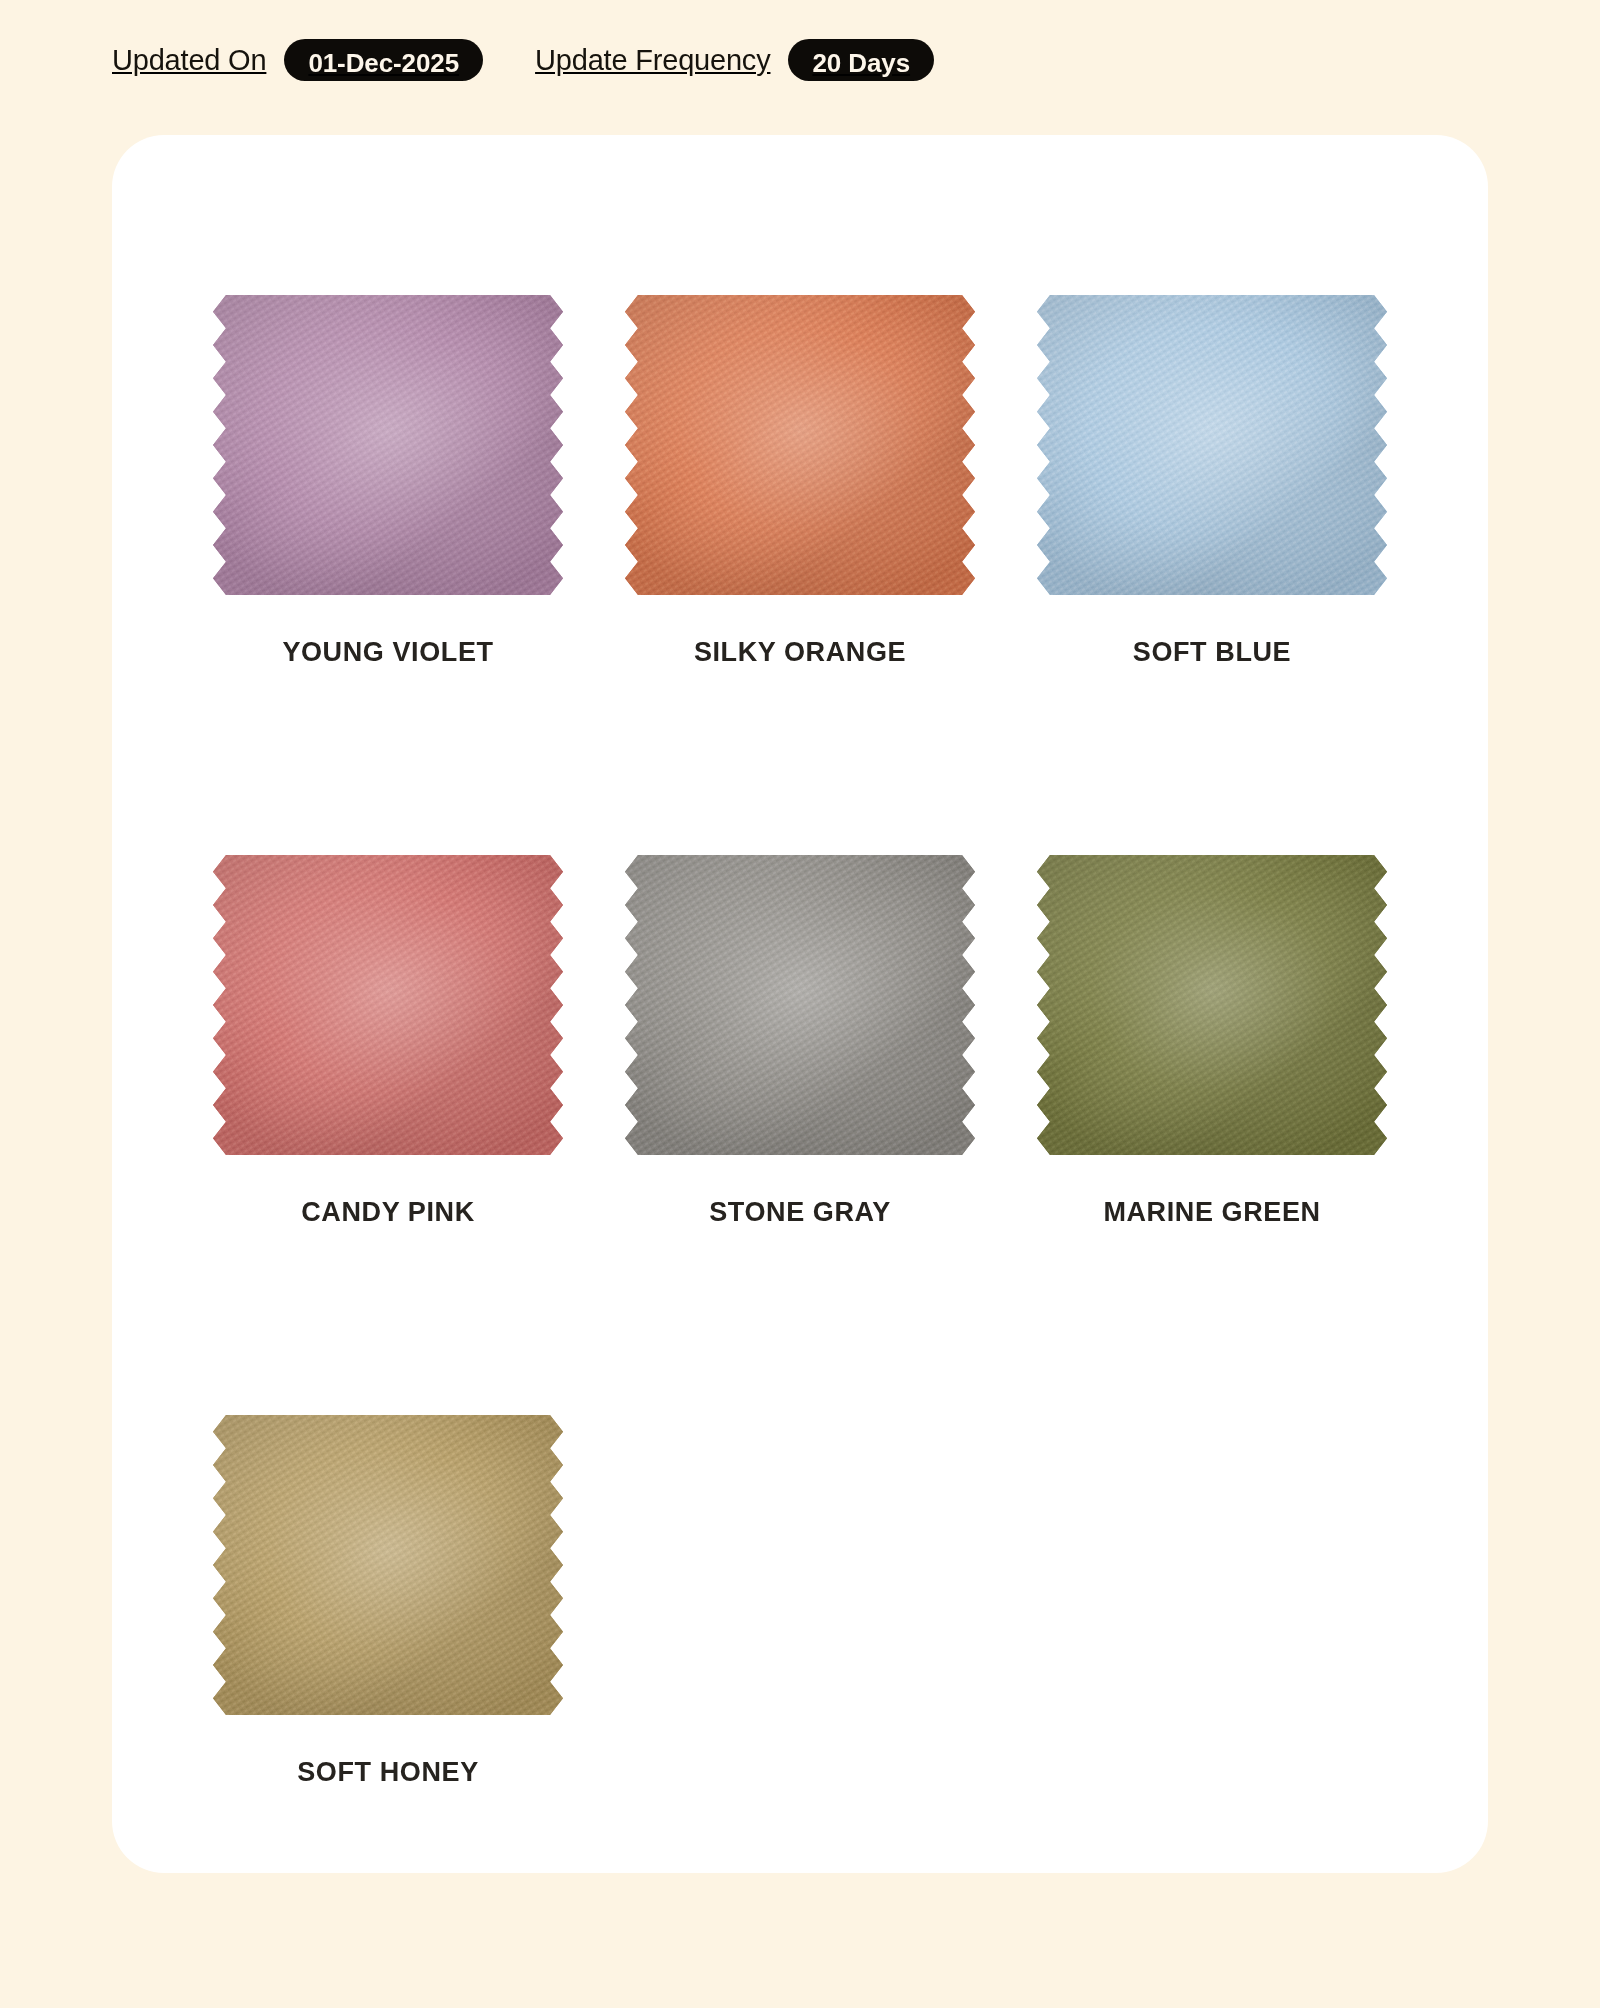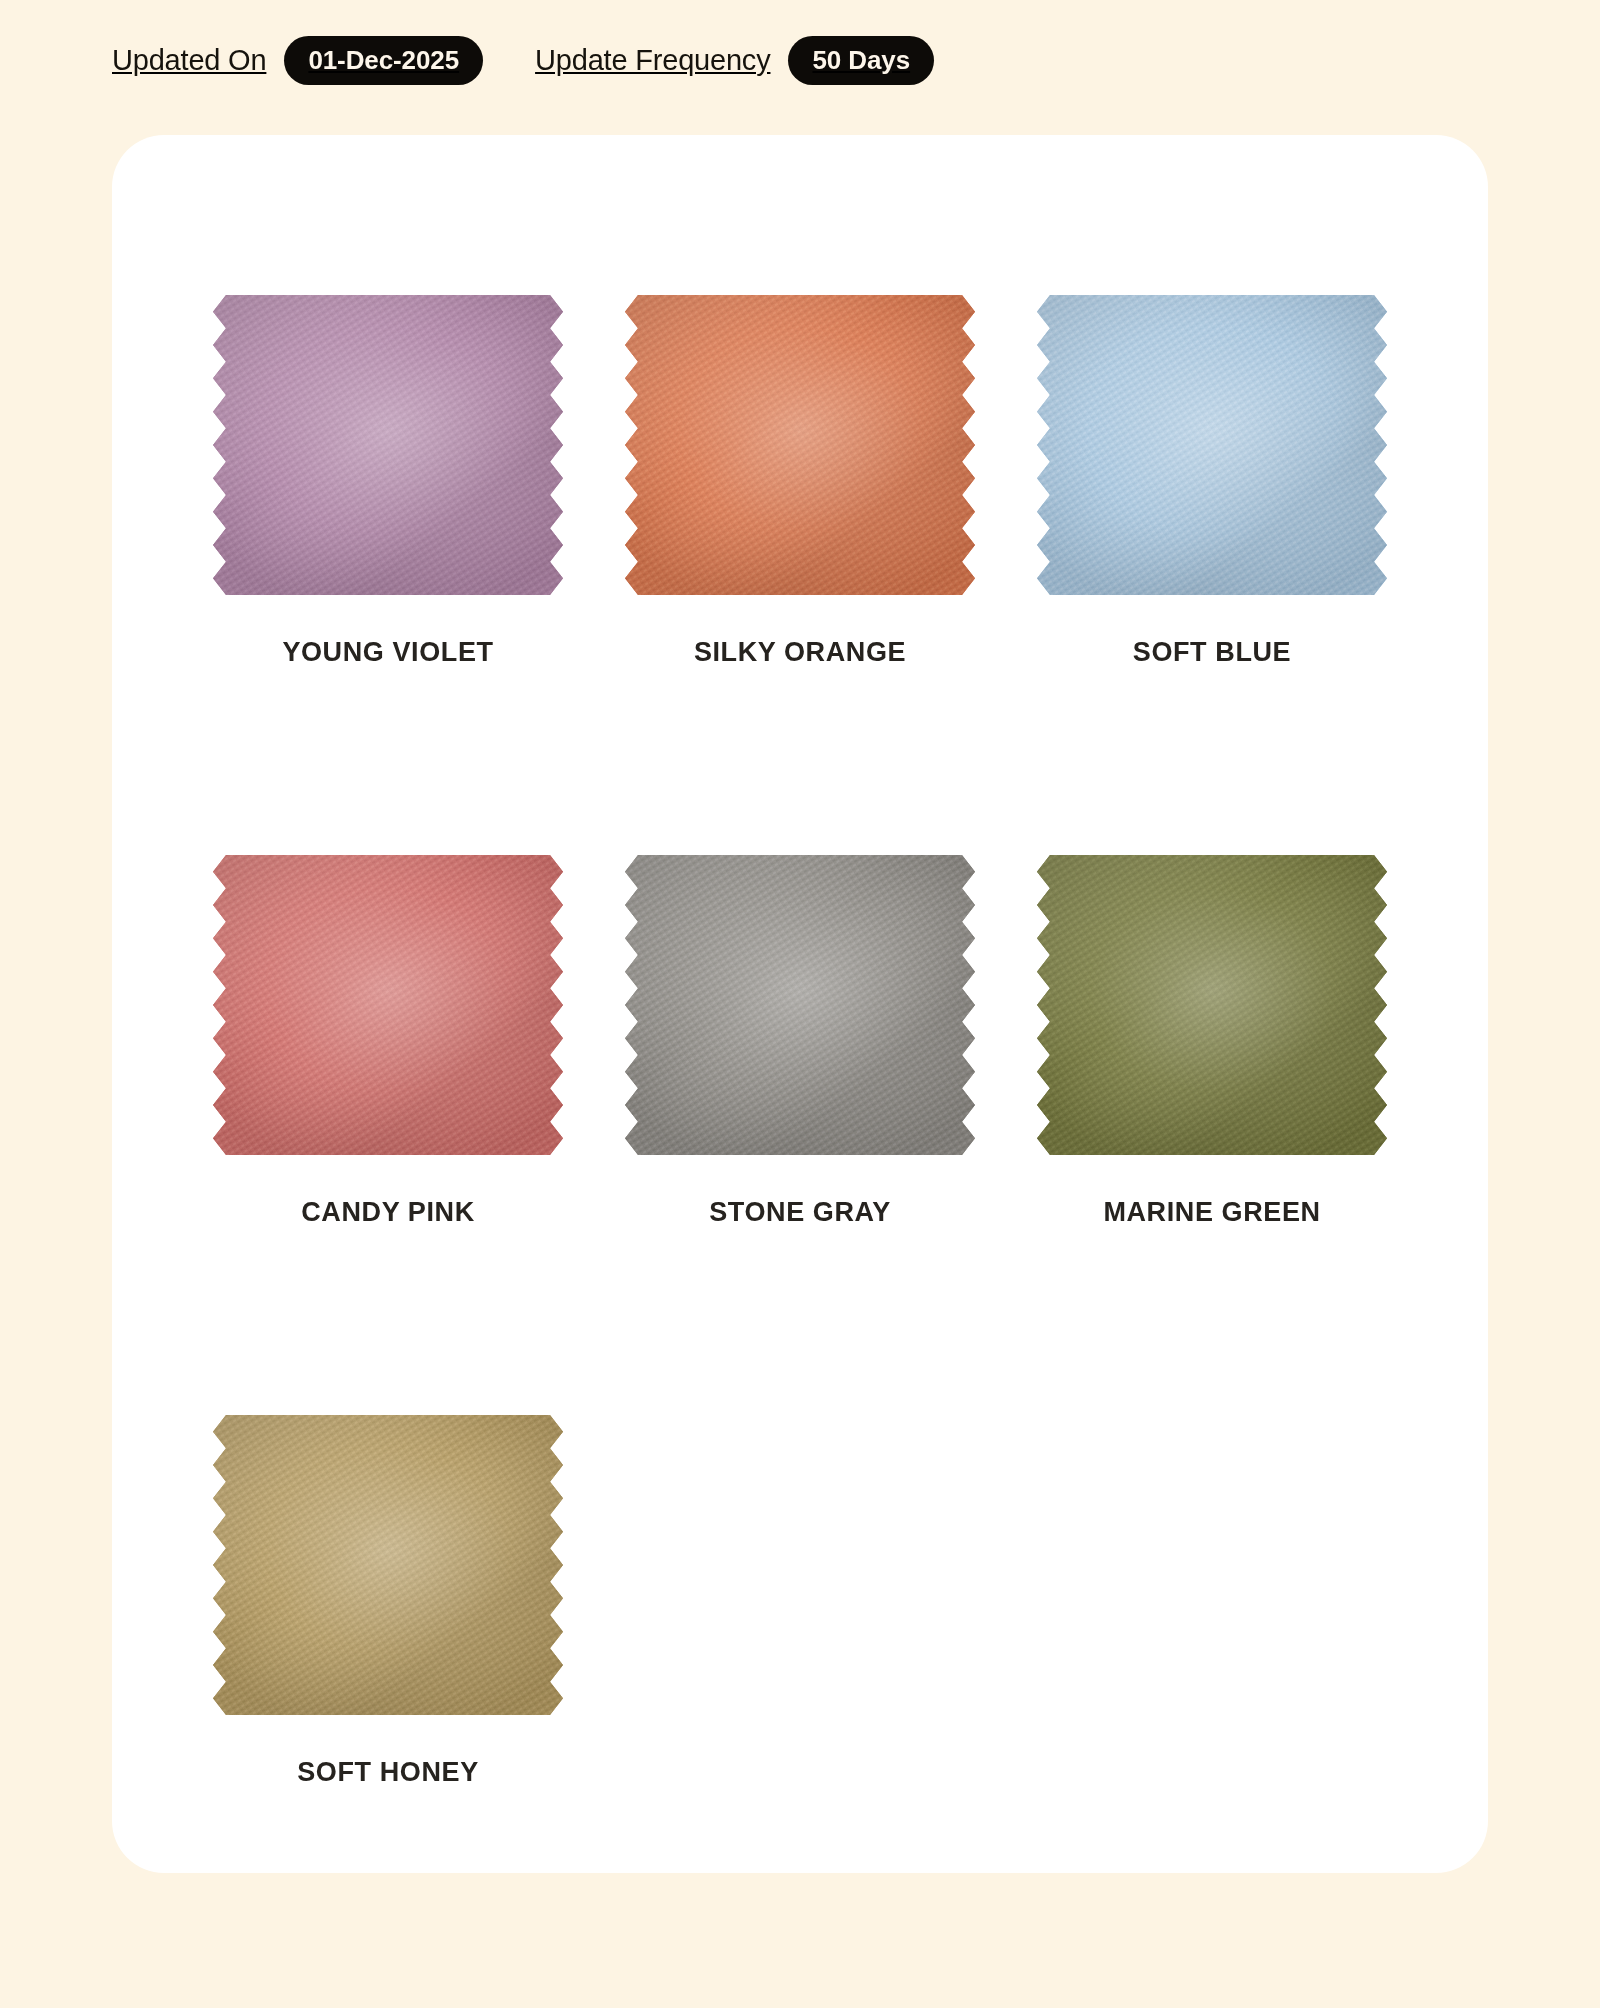--- a/index.html
+++ b/index.html
@@ -32,21 +32,21 @@
     letter-spacing: -0.2px;
     white-space: nowrap;
   }
   .pill {
     background: #0d0b08;
     color: #fdf6ea;
     font-size: 26px;
     font-weight: 700;
     letter-spacing: -0.1px;
     border-radius: 999px;
-    padding: 11px 24px 12px;
+    padding: 11px 24px 5px;
     white-space: nowrap;
     line-height: 1;
   }
   .header-gap { width: 16px; }
 
   
   .card {
     position: absolute;
     left: 112px;
     top: 135px;
@@ -101,21 +101,21 @@
   }
 </style>
 </head>
 <body>
 
 <div class="header">
   <span class="header-label">Updated On</span>
   <span class="pill">01-Dec-2025</span>
   <span class="header-gap"></span>
   <span class="header-label">Update Frequency</span>
-  <span class="pill">50 Days</span>
+  <span class="pill">20 Days</span>
 </div>
 
 <div class="card">
   <div class="grid" id="swatch-grid">
       <div class="cell">
         <div class="swatch-wrap">
   <svg viewBox="0 0 360 300" preserveAspectRatio="none" role="img">
     <defs>
       <clipPath id="clip0">
                 <path d="M 18 0 L 342 0 L 355 16.7 L 342 33.3 L 355 50.0 L 342 66.7 L 355 83.3 L 342 100.0 L 355 116.7 L 342 133.3 L 355 150.0 L 342 166.7 L 355 183.3 L 342 200.0 L 355 216.7 L 342 233.3 L 355 250.0 L 342 266.7 L 355 283.3 L 342 300.0 L 18 300 L 5 283.3 L 18 266.7 L 5 250.0 L 18 233.3 L 5 216.7 L 18 200.0 L 5 183.3 L 18 166.7 L 5 150.0 L 18 133.3 L 5 116.7 L 18 100.0 L 5 83.3 L 18 66.7 L 5 50.0 L 18 33.3 L 5 16.7 L 18 0.0 Z"></path>

